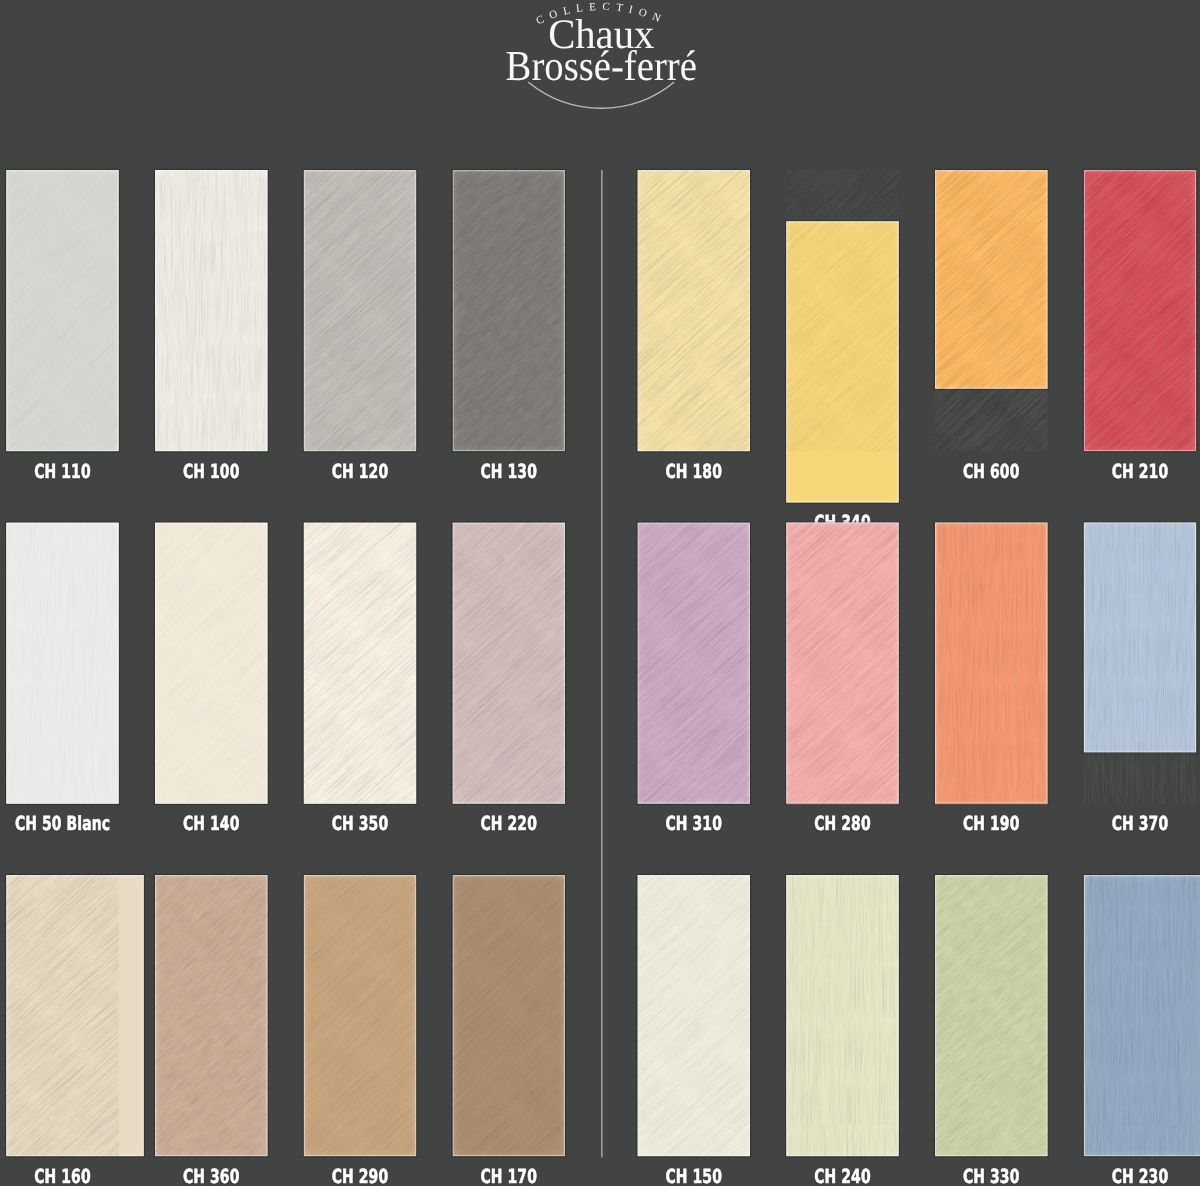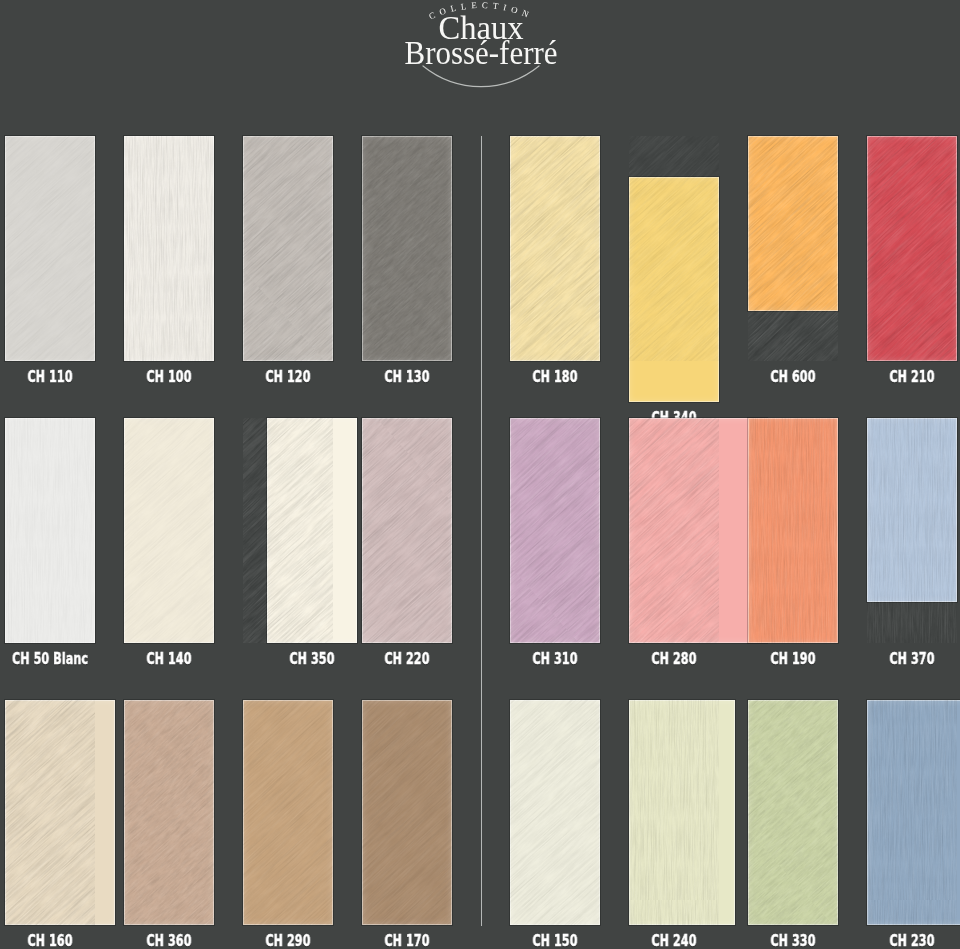--- a/index.html
+++ b/index.html
@@ -93,33 +93,33 @@
         <div class="lbl" style="top: 232px;">CH 210</div>
       </div>
       <div class="swatch" style="left: 5px; top: 418px; width: 90px; height: 225px;">
         <div class="tile" style="background: rgb(236, 236, 234);"></div>
         <div class="lbl" style="top: 232px;">CH 50 Blanc</div>
       </div>
       <div class="swatch" style="left: 124px; top: 418px; width: 90px; height: 225px;">
         <div class="tile" style="background: rgb(242, 236, 219);"></div>
         <div class="lbl" style="top: 232px;">CH 140</div>
       </div>
-      <div class="swatch" style="left: 243px; top: 418px; width: 90px; height: 225px; margin-left: 24px;">
+      <div class="swatch" style="left: 243px; top: 418px; width: 90px; height: 225px;">
         <div class="tile" style="background: rgb(248, 243, 228);"></div>
         <div class="lbl" style="top: 232px;">CH 350</div>
       </div>
       <div class="swatch" style="left: 362px; top: 418px; width: 90px; height: 225px;">
         <div class="tile" style="background: rgb(210, 189, 188);"></div>
         <div class="lbl" style="top: 232px;">CH 220</div>
       </div>
       <div class="swatch" style="left: 510px; top: 418px; width: 90px; height: 225px;">
         <div class="tile" style="background: rgb(205, 169, 195);"></div>
         <div class="lbl" style="top: 232px;">CH 310</div>
       </div>
-      <div class="swatch" style="left: 629px; top: 418px; width: 90px; height: 225px; padding-left: 48px;">
+      <div class="swatch" style="left: 629px; top: 418px; width: 90px; height: 225px;">
         <div class="tile" style="background: rgb(247, 174, 171);"></div>
         <div class="lbl" style="top: 232px;">CH 280</div>
       </div>
       <div class="swatch" style="left: 748px; top: 418px; width: 90px; height: 225px;">
         <div class="tile" style="background: rgb(245, 150, 111);"></div>
         <div class="lbl" style="top: 232px;">CH 190</div>
       </div>
       <div class="swatch" style="left: 867px; top: 418px; width: 90px; height: 184px;">
         <div class="tile" style="background: rgb(180, 198, 220);"></div>
         <div class="lbl" style="top: 232px;">CH 370</div>
@@ -137,21 +137,21 @@
         <div class="lbl" style="top: 232px;">CH 290</div>
       </div>
       <div class="swatch" style="left: 362px; top: 700px; width: 90px; height: 225px;">
         <div class="tile" style="background: rgb(171, 140, 110);"></div>
         <div class="lbl" style="top: 232px;">CH 170</div>
       </div>
       <div class="swatch" style="left: 510px; top: 700px; width: 90px; height: 225px;">
         <div class="tile" style="background: rgb(239, 238, 222);"></div>
         <div class="lbl" style="top: 232px;">CH 150</div>
       </div>
-      <div class="swatch" style="left: 629px; top: 700px; width: 90px; height: 225px; padding-left: 16px;">
+      <div class="swatch" style="left: 629px; top: 700px; width: 90px; height: 225px;">
         <div class="tile" style="background: rgb(231, 232, 199);"></div>
         <div class="lbl" style="top: 232px;">CH 240</div>
       </div>
       <div class="swatch" style="left: 748px; top: 700px; width: 90px; height: 225px;">
         <div class="tile" style="background: rgb(204, 214, 167);"></div>
         <div class="lbl" style="top: 232px;">CH 330</div>
       </div>
       <div class="swatch" style="left: 867px; top: 700px; width: 104px; height: 225px; padding-left: 44px;">
         <div class="tile" style="background: rgb(145, 169, 194);"></div>
         <div class="lbl" style="top: 232px;">CH 230</div>

